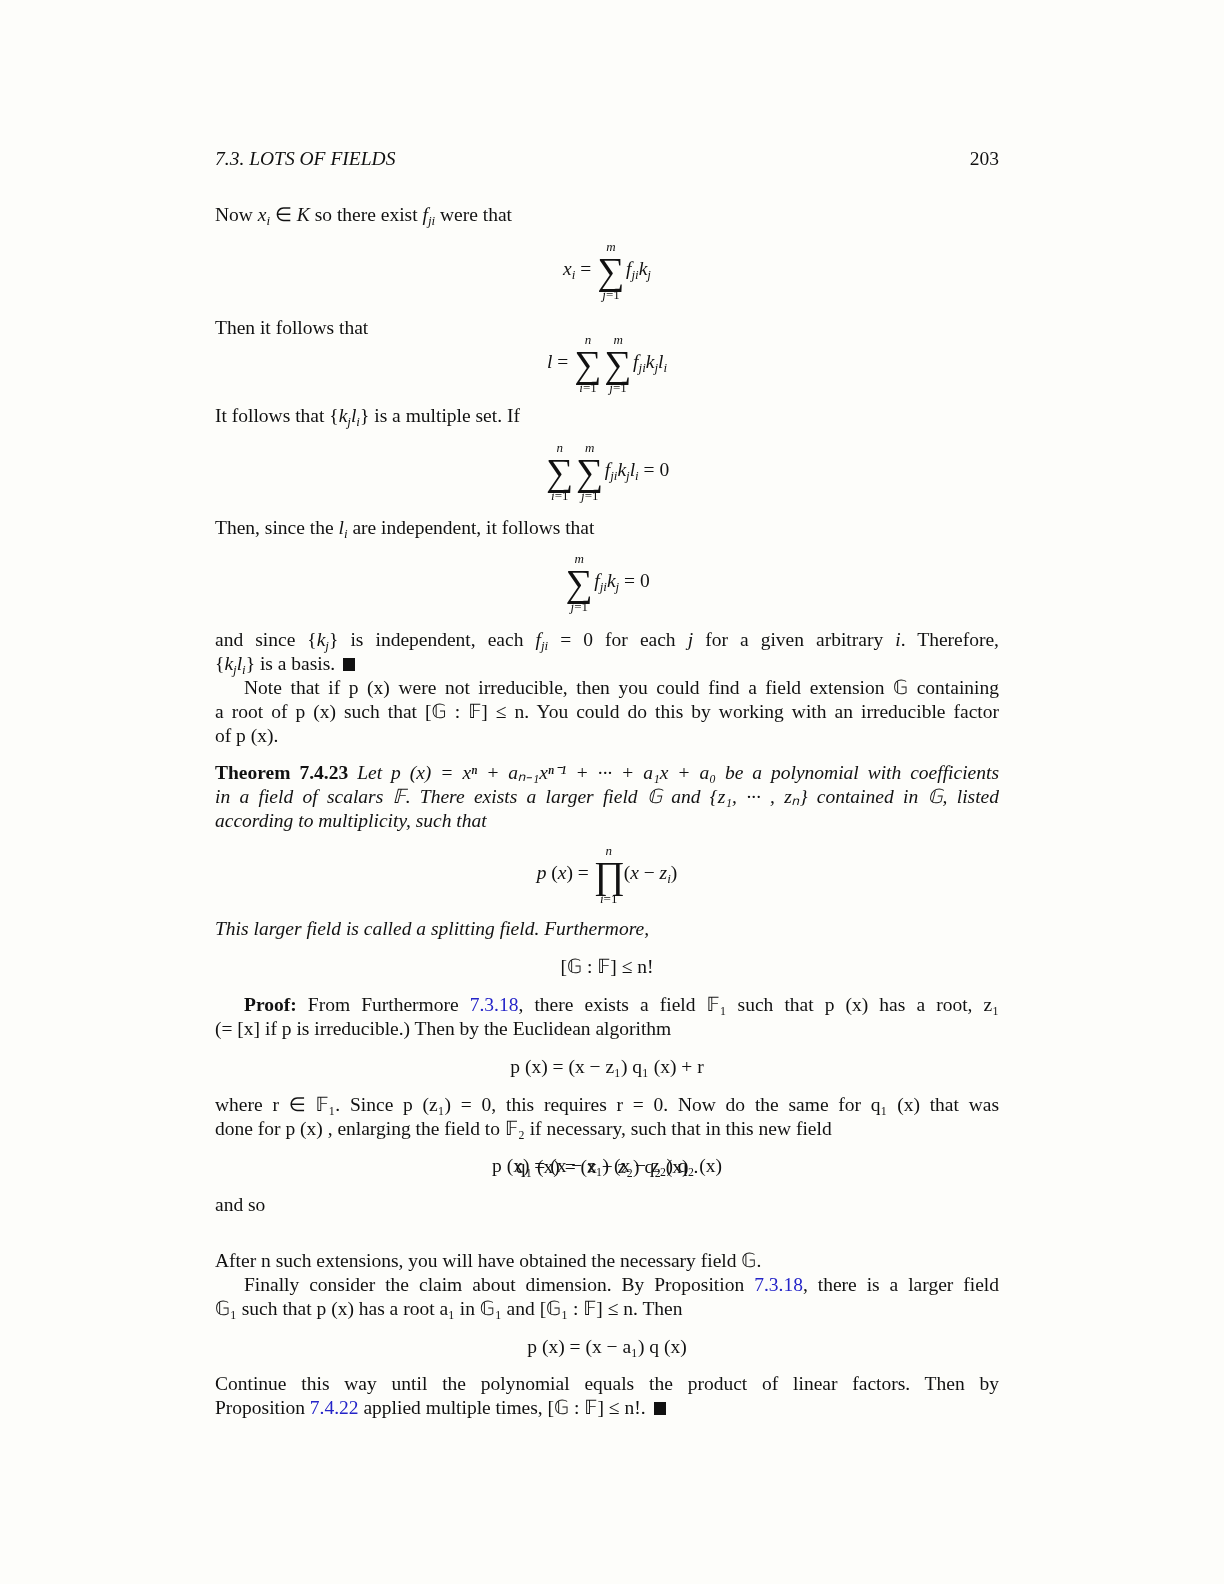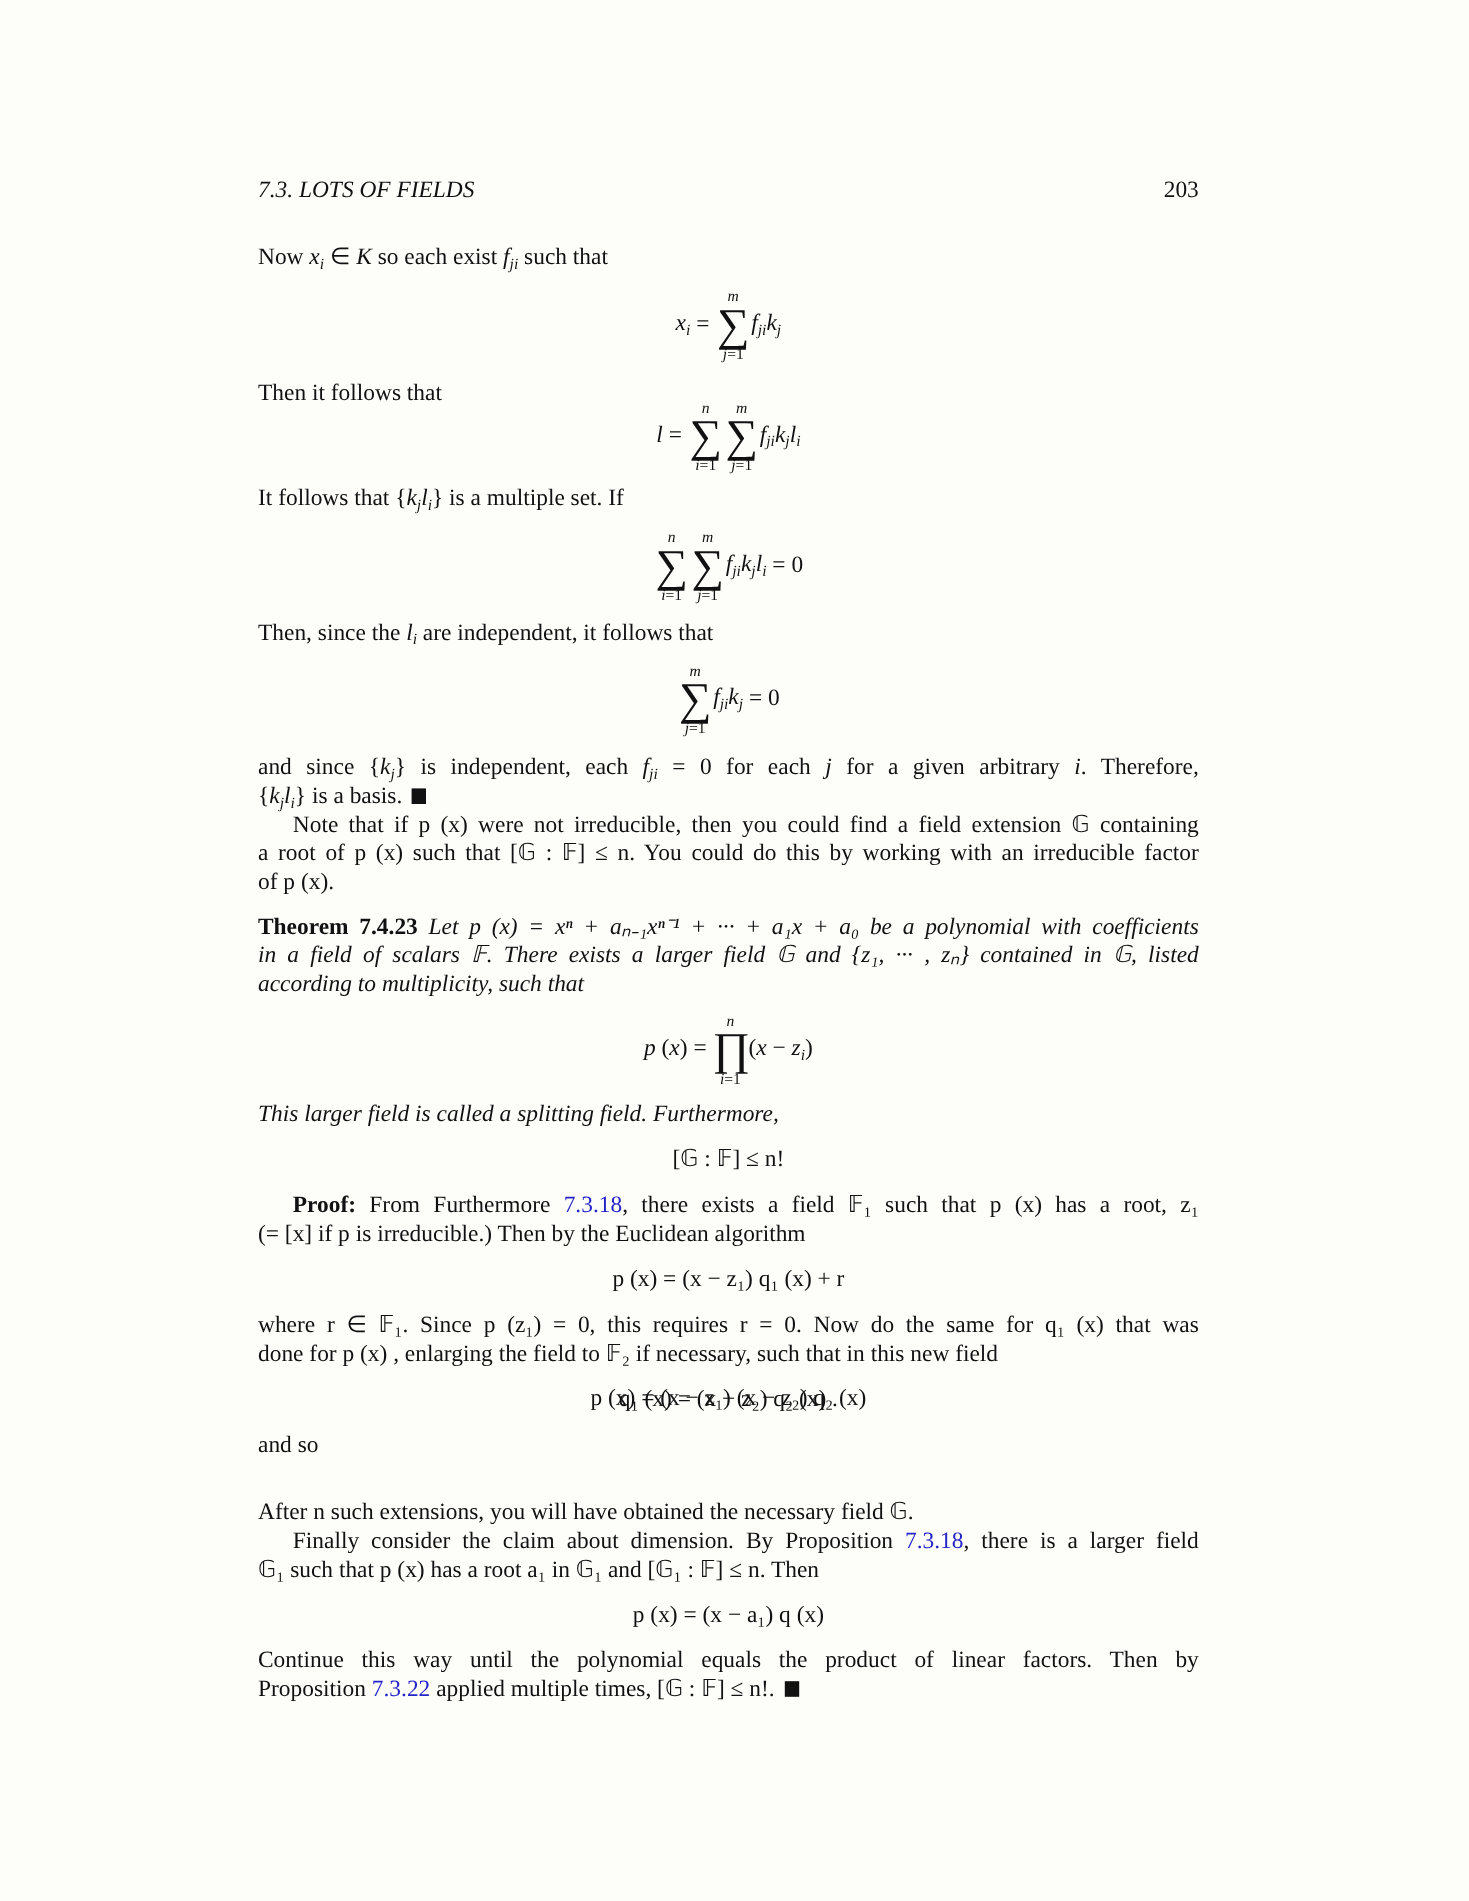--- a/index.html
+++ b/index.html
@@ -30,21 +30,21 @@
 </head>
 <body>
 
 <div class="page">
 
   <div class="runhead">
     <span class="sec">7.3.  LOTS OF FIELDS</span>
     <span>203</span>
   </div>
 
-  <div class="line" style="top:203px">Now <span class="m">x<span class="sub">i</span></span> ∈ <span class="m">K</span> <span>so each exist</span> <span class="m">f<span class="sub">ji</span></span> <span>such that</span></div>
+  <div class="line" style="top:203px">Now <span class="m">x<span class="sub">i</span></span> ∈ <span class="m">K</span> <span>so there exist</span> <span class="m">f<span class="sub">ji</span></span> <span>were that</span></div>
 
   <div class="eq" style="top:240px">
     <span class="m">x<span class="sub">i</span></span> = <span class="bigop"><span class="top">m</span><span class="sym">∑</span><span class="bot"><i>j</i>=1</span></span><span class="m">f<span class="sub">ji</span>k<span class="sub">j</span></span>
   </div>
 
   <div class="line" style="top:316px">Then it follows that</div>
 
   <div class="eq" style="top:333px">
     <span class="m">l</span> = <span class="bigop"><span class="top">n</span><span class="sym">∑</span><span class="bot"><i>i</i>=1</span></span><span class="bigop"><span class="top">m</span><span class="sym">∑</span><span class="bot"><i>j</i>=1</span></span><span class="m">f<span class="sub">ji</span>k<span class="sub">j</span>l<span class="sub">i</span></span>
   </div>
@@ -94,15 +94,15 @@
 
   <div class="eq" style="top:1154px">p (x) = (x − z₁) (x − z₂) q₂ (x)</div>
 
   <div class="line" style="top:1249px">After n such extensions, you will have obtained the necessary field 𝔾.</div>
   <div class="line just indent" style="top:1273px"><span>Finally consider the claim about dimension. By Proposition</span> <span class="link">7.3.18</span><span>, there is a larger field</span></div>
   <div class="line" style="top:1297px">𝔾₁ such that p (x) has a root a₁ in 𝔾₁ and [𝔾₁ : 𝔽] ≤ n. Then</div>
 
   <div class="eq" style="top:1335px">p (x) = (x − a₁) q (x)</div>
 
   <div class="line just" style="top:1372px">Continue this way until the polynomial equals the product of linear factors.  Then by</div>
-  <div class="line" style="top:1396px"><span>Proposition</span> <span class="link">7.3.22</span> <span>applied multiple times, [𝔾 : 𝔽] ≤ n!.</span><span class="qed"></span></div>
+  <div class="line" style="top:1396px"><span>Proposition</span> <span class="link">7.4.22</span> <span>applied multiple times, [𝔾 : 𝔽] ≤ n!.</span><span class="qed"></span></div>
 
 </div>
 
 </body></html>

